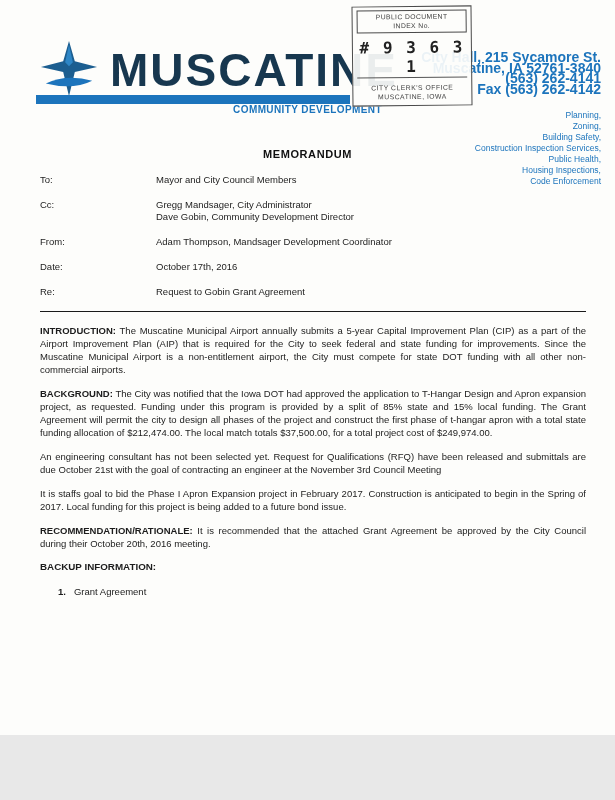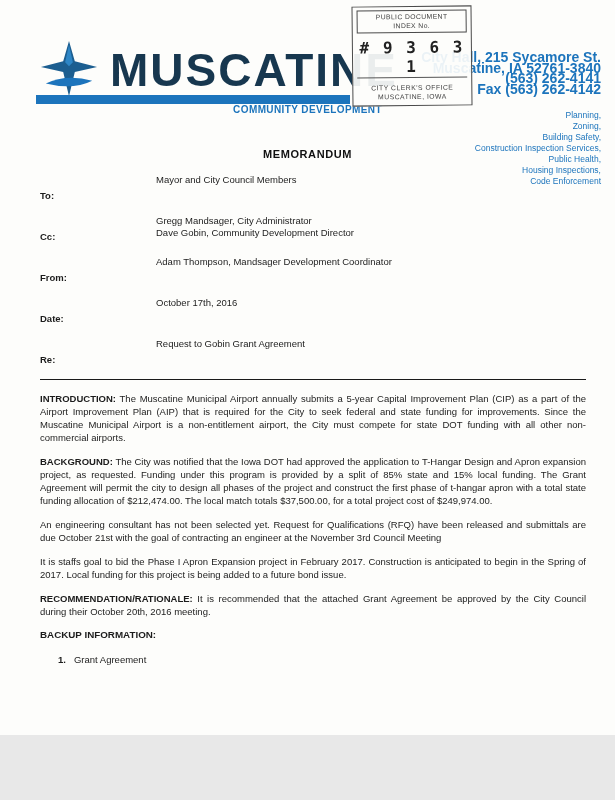--- a/index.html
+++ b/index.html
@@ -37,21 +37,21 @@
 
   .address { position:absolute; right:14px; top:52px; text-align:right; color:#1c74bc; font-weight:bold; font-size:14px; line-height:10.5px; z-index:2; }
   .dept { position:absolute; left:0; top:104px; width:100%; text-align:center; color:#1c74bc; font-weight:bold; font-size:10px; letter-spacing:.4px; }
   .services { position:absolute; right:14px; top:110px; text-align:right; color:#1c74bc; font-weight:normal; font-size:8.5px; line-height:11px; }
 
   .memo-title { position:absolute; left:0; top:148px; width:100%; text-align:center; font-weight:bold; font-size:11px; letter-spacing:.6px; color:#111; }
 
   
   .content { position:absolute; left:40px; top:174px; width:546px; }
   .mrow { display:flex; margin-bottom:13px; font-size:9.5px; line-height:12px; }
-  .mrow .lbl { width:80px; font-weight:bold; flex:0 0 80px;margin-top:16px; }
+  .mrow .lbl { width:80px; font-weight:normal; flex:0 0 80px; }
   .mrow .val { white-space:pre-line;padding-left:36px; }
   .divider { border-top:1.5px solid #1a1a1a; margin:6px 0 12px 0; }
 
   .para { font-size:9.5px; line-height:13px; text-align:justify; margin-bottom:11px; }
   .para .lead { font-weight:bold; }
   .backup-head { font-weight:bold; font-size:9.8px; margin:4px 0 14px 0; }
   .backup-item { font-size:9.5px; margin-left:18px; display:flex; }
   .backup-item .num { font-weight:bold; margin-right:8px; }
 
   

